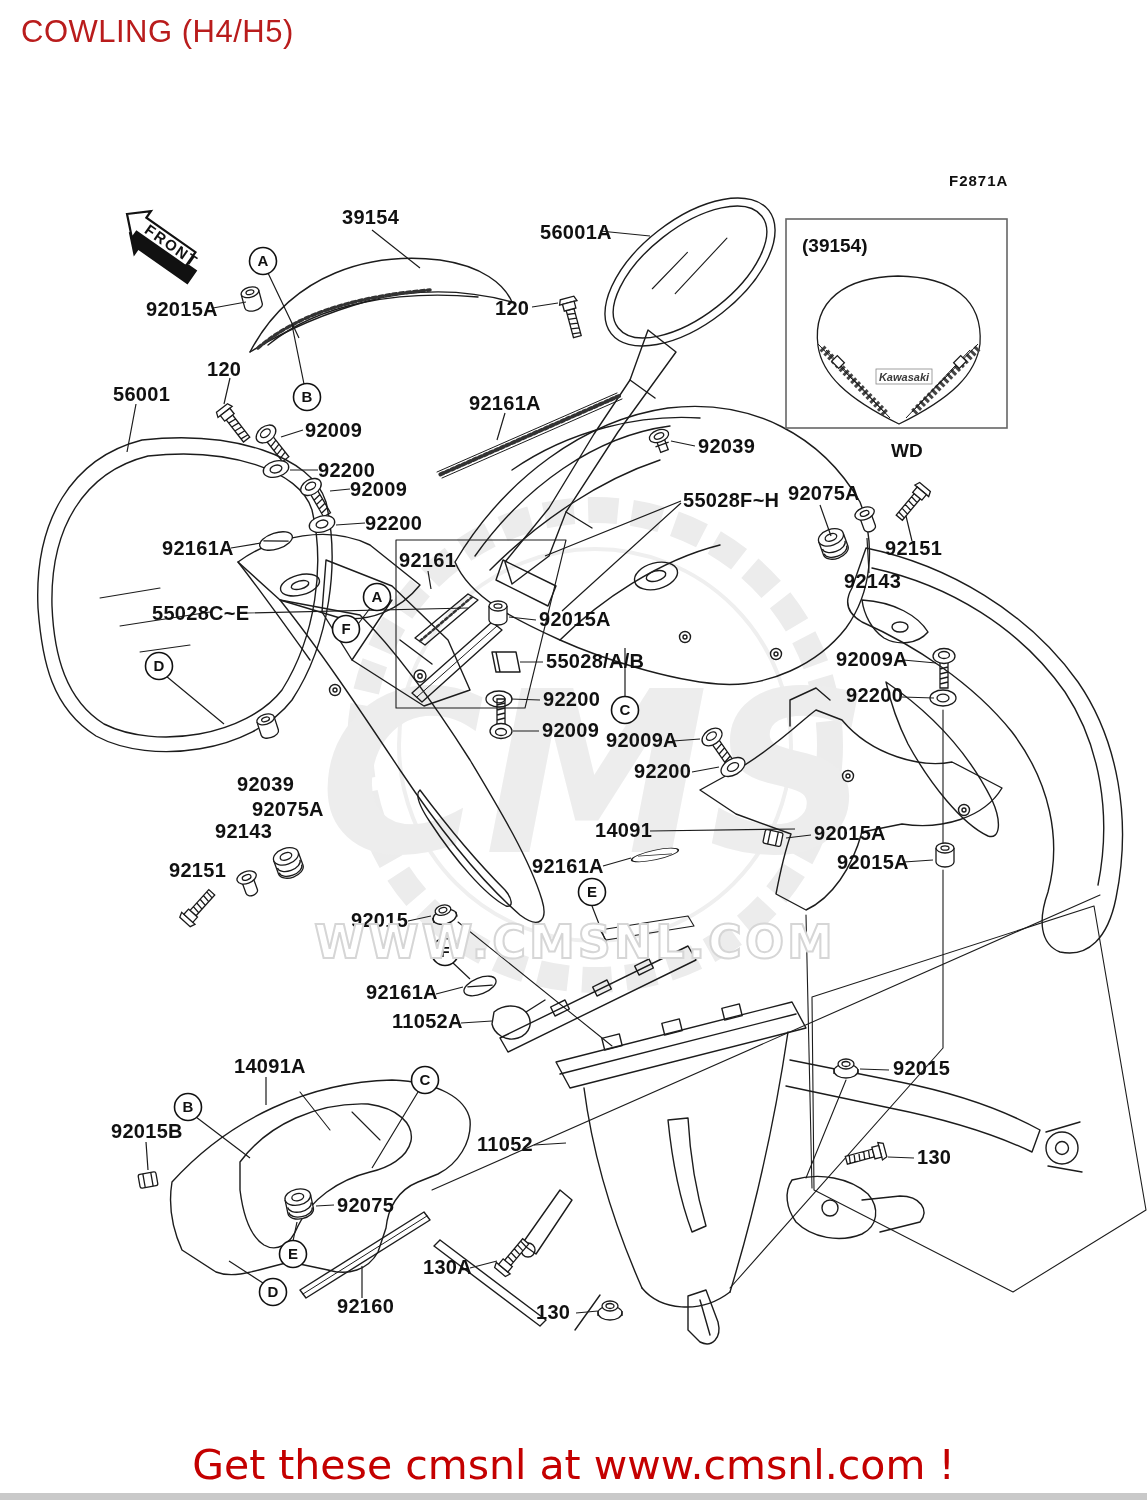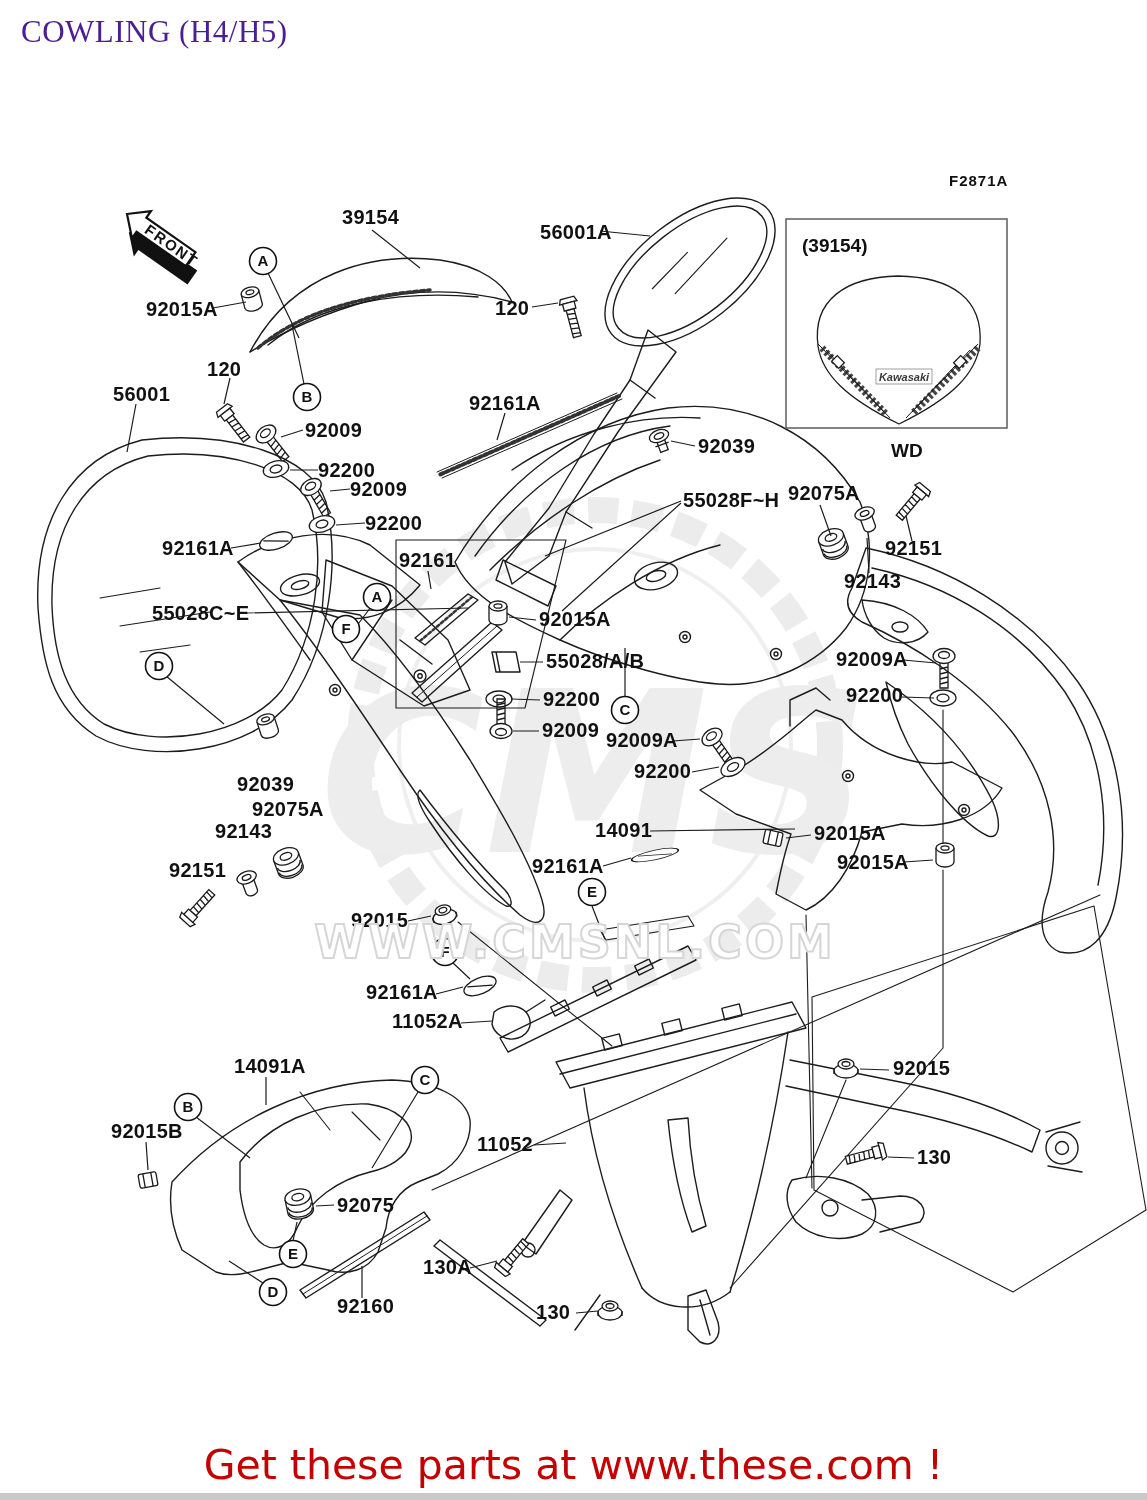--- a/index.html
+++ b/index.html
@@ -1,19 +1,19 @@
 <!DOCTYPE html>
 <html><head>
 <meta charset="utf-8">
 <style>
   html,body{margin:0;padding:0;background:#fff;}
   .stage{position:relative;width:1147px;height:1500px;background:#fff;overflow:hidden;
          font-family:"Liberation Sans",sans-serif;}
-  .page-title{position:absolute;left:21px;top:14px;font-family:Liberation Serif, serif;
-              font-size:31px;color:#4c1d95;letter-spacing:.5px;white-space:nowrap;}
+  .page-title{position:absolute;left:21px;top:14px;font-family:Liberation Sans, sans-serif;
+              font-size:31px;color:#b91c1c;letter-spacing:.5px;white-space:nowrap;}
   .footer{position:absolute;left:0;top:1441px;width:100%;text-align:center;
           font-family:"DejaVu Sans",sans-serif;font-size:41px;color:#c40000;white-space:nowrap;}
   .bottom-bar{position:absolute;left:0;bottom:0;width:100%;height:7px;background:#c9c9c9;}
   svg{position:absolute;left:0;top:0;}
   svg text{font-family:"Liberation Sans",sans-serif;fill:#111;}
   .pl{font-size:20px;font-weight:bold;letter-spacing:.3px;}
   .cl{font-size:15px;font-weight:bold;text-anchor:middle;}
   .inset-t{font-size:19px;font-weight:bold;}
   .fig{font-size:15px;font-weight:bold;letter-spacing:1px;}
   .wm-logo{font-family:"DejaVu Sans",sans-serif;font-size:225px;font-weight:bold;font-style:italic;
@@ -395,15 +395,15 @@
 
     <g transform="translate(127,214) rotate(35)">
       <path d="M6,7 L24,-9 L24,-1 L84,-1 L84,16 L24,16 L24,24 Z" fill="#111" transform="translate(6,7)"></path>
       <path d="M0,0 L18,-16 L18,-8 L78,-8 L78,9 L18,9 L18,17 Z" fill="#fff" stroke="#111" stroke-width="2.2"></path>
       <text class="front-t" x="24" y="5.5">FRONT</text>
     </g>
 
     <text class="wm-url" x="575" y="958">WWW.CMSNL.COM</text>
   </svg>
 
-  <div class="footer">Get these parts at www.these.com !</div>
+  <div class="footer">Get these cmsnl at www.cmsnl.com !</div>
   <div class="bottom-bar"></div>
 </div>
 
 </body></html>

